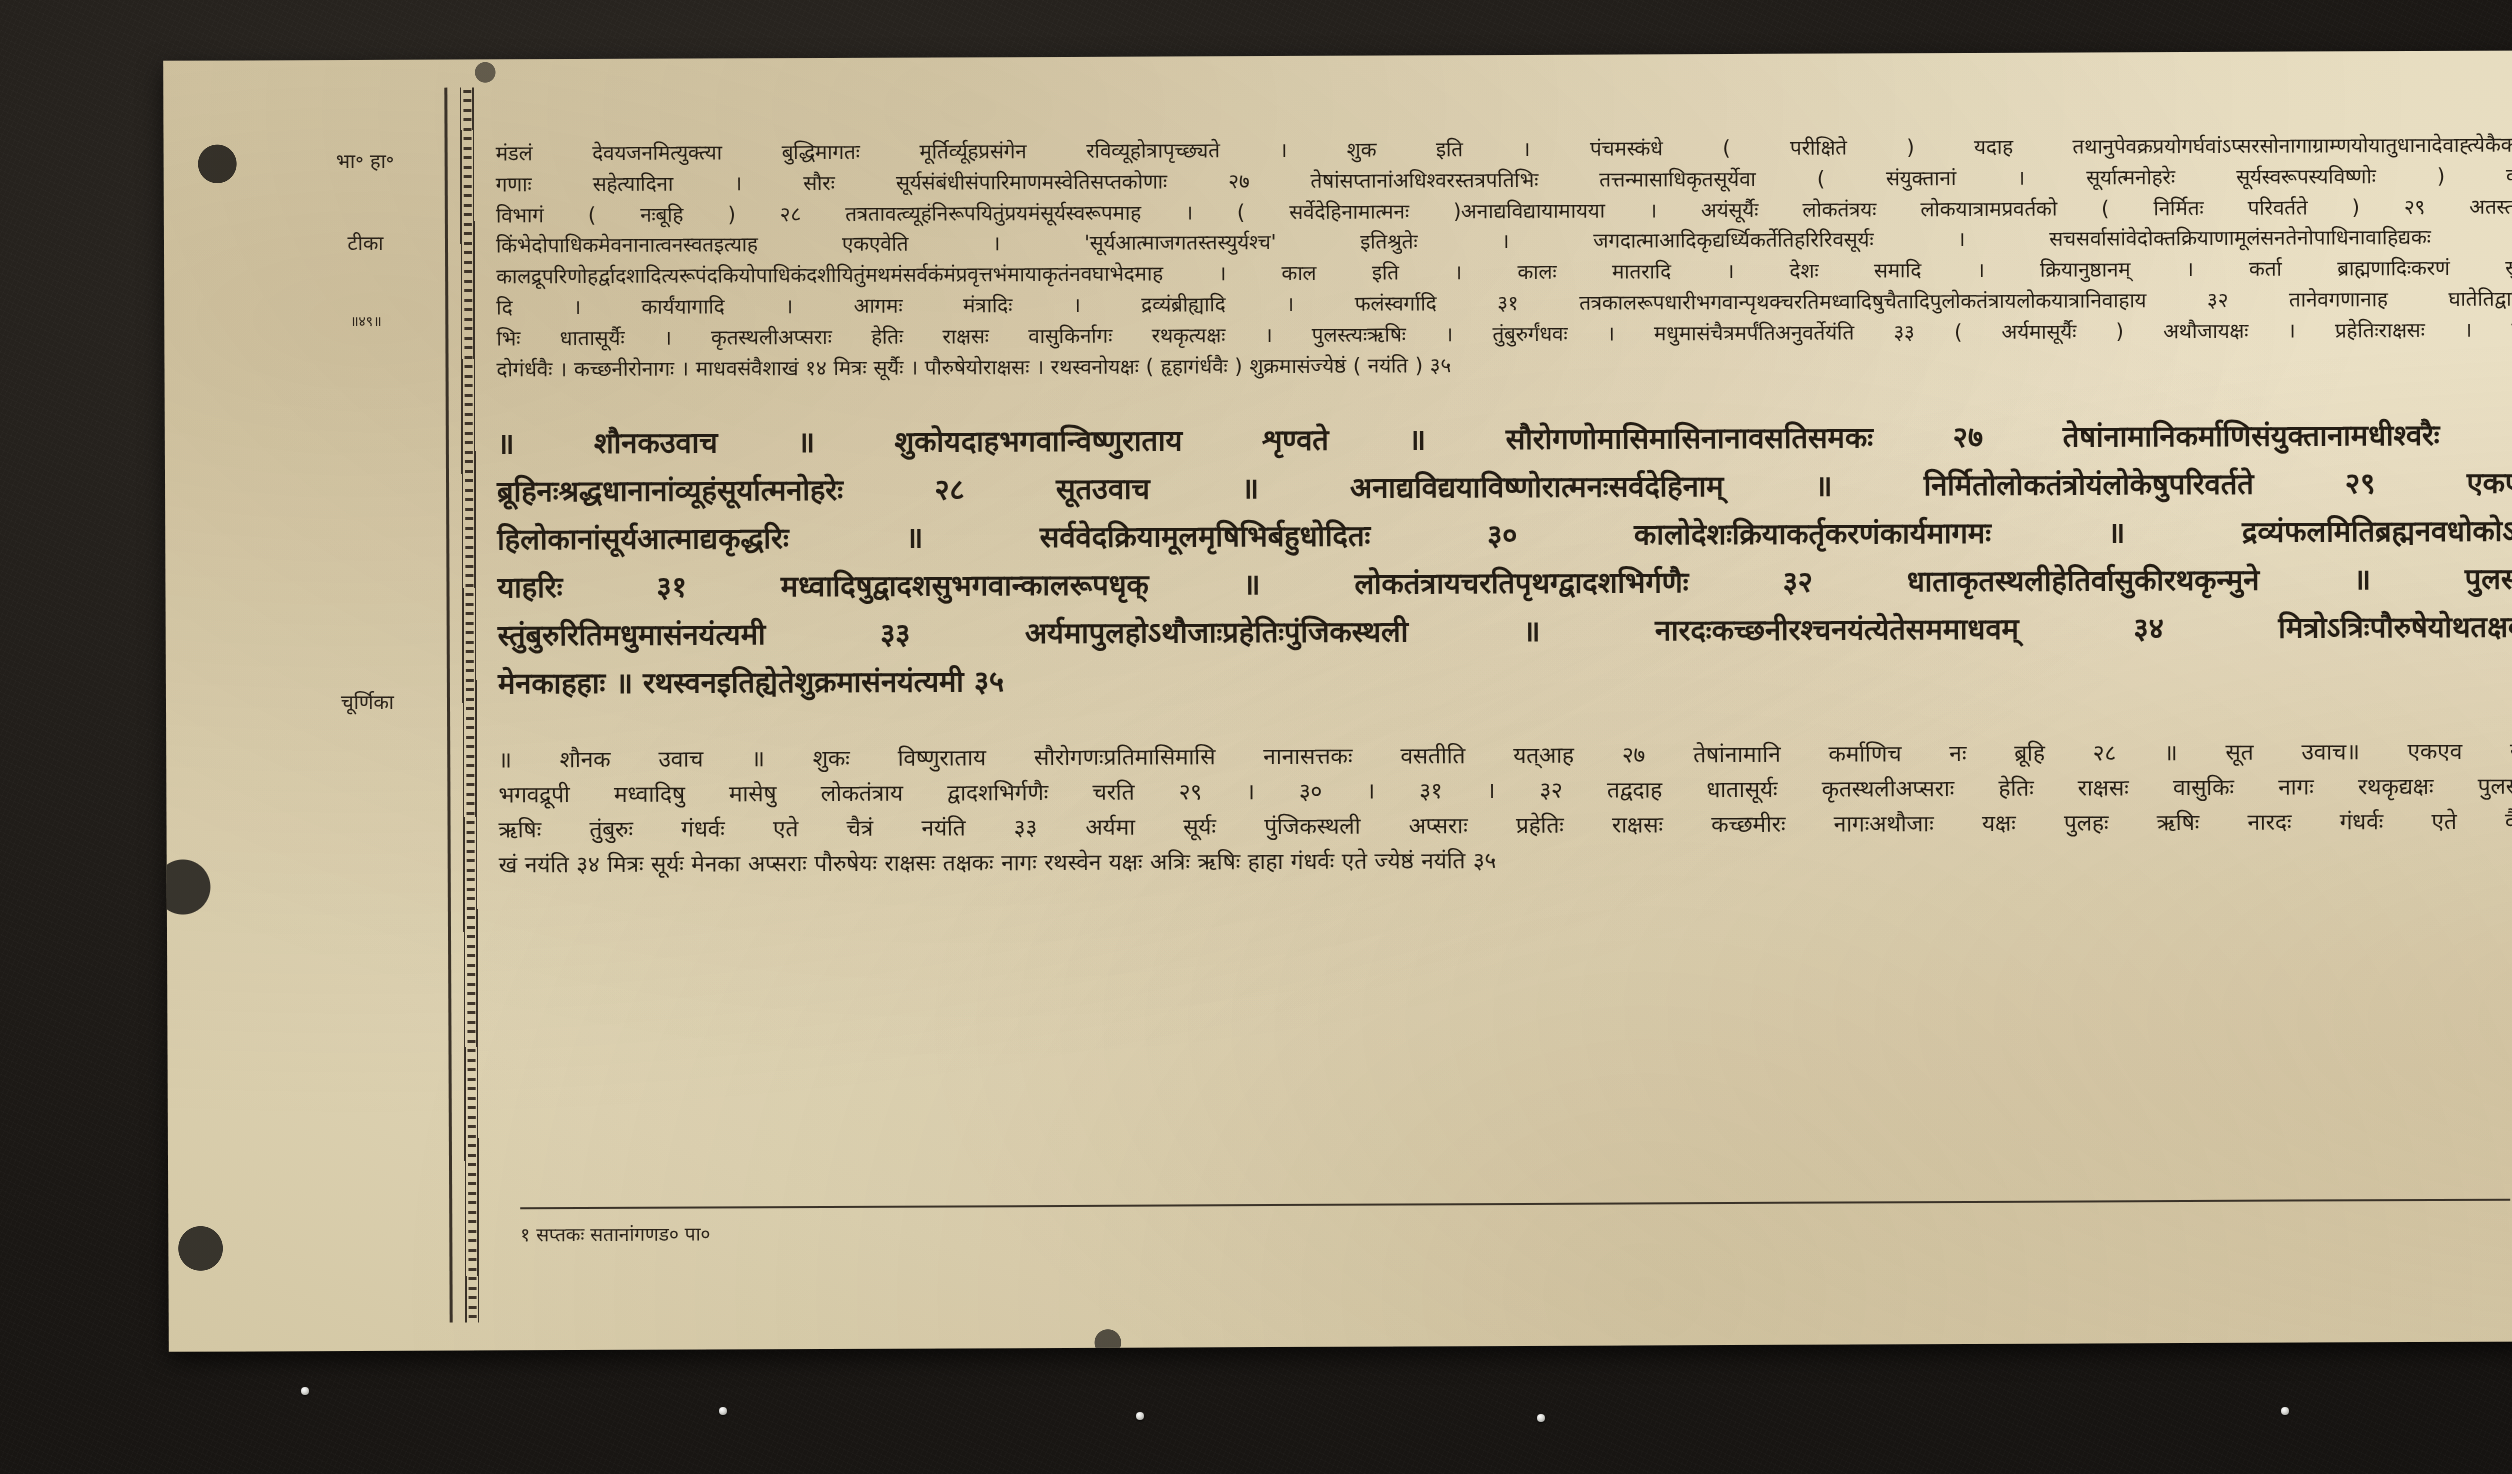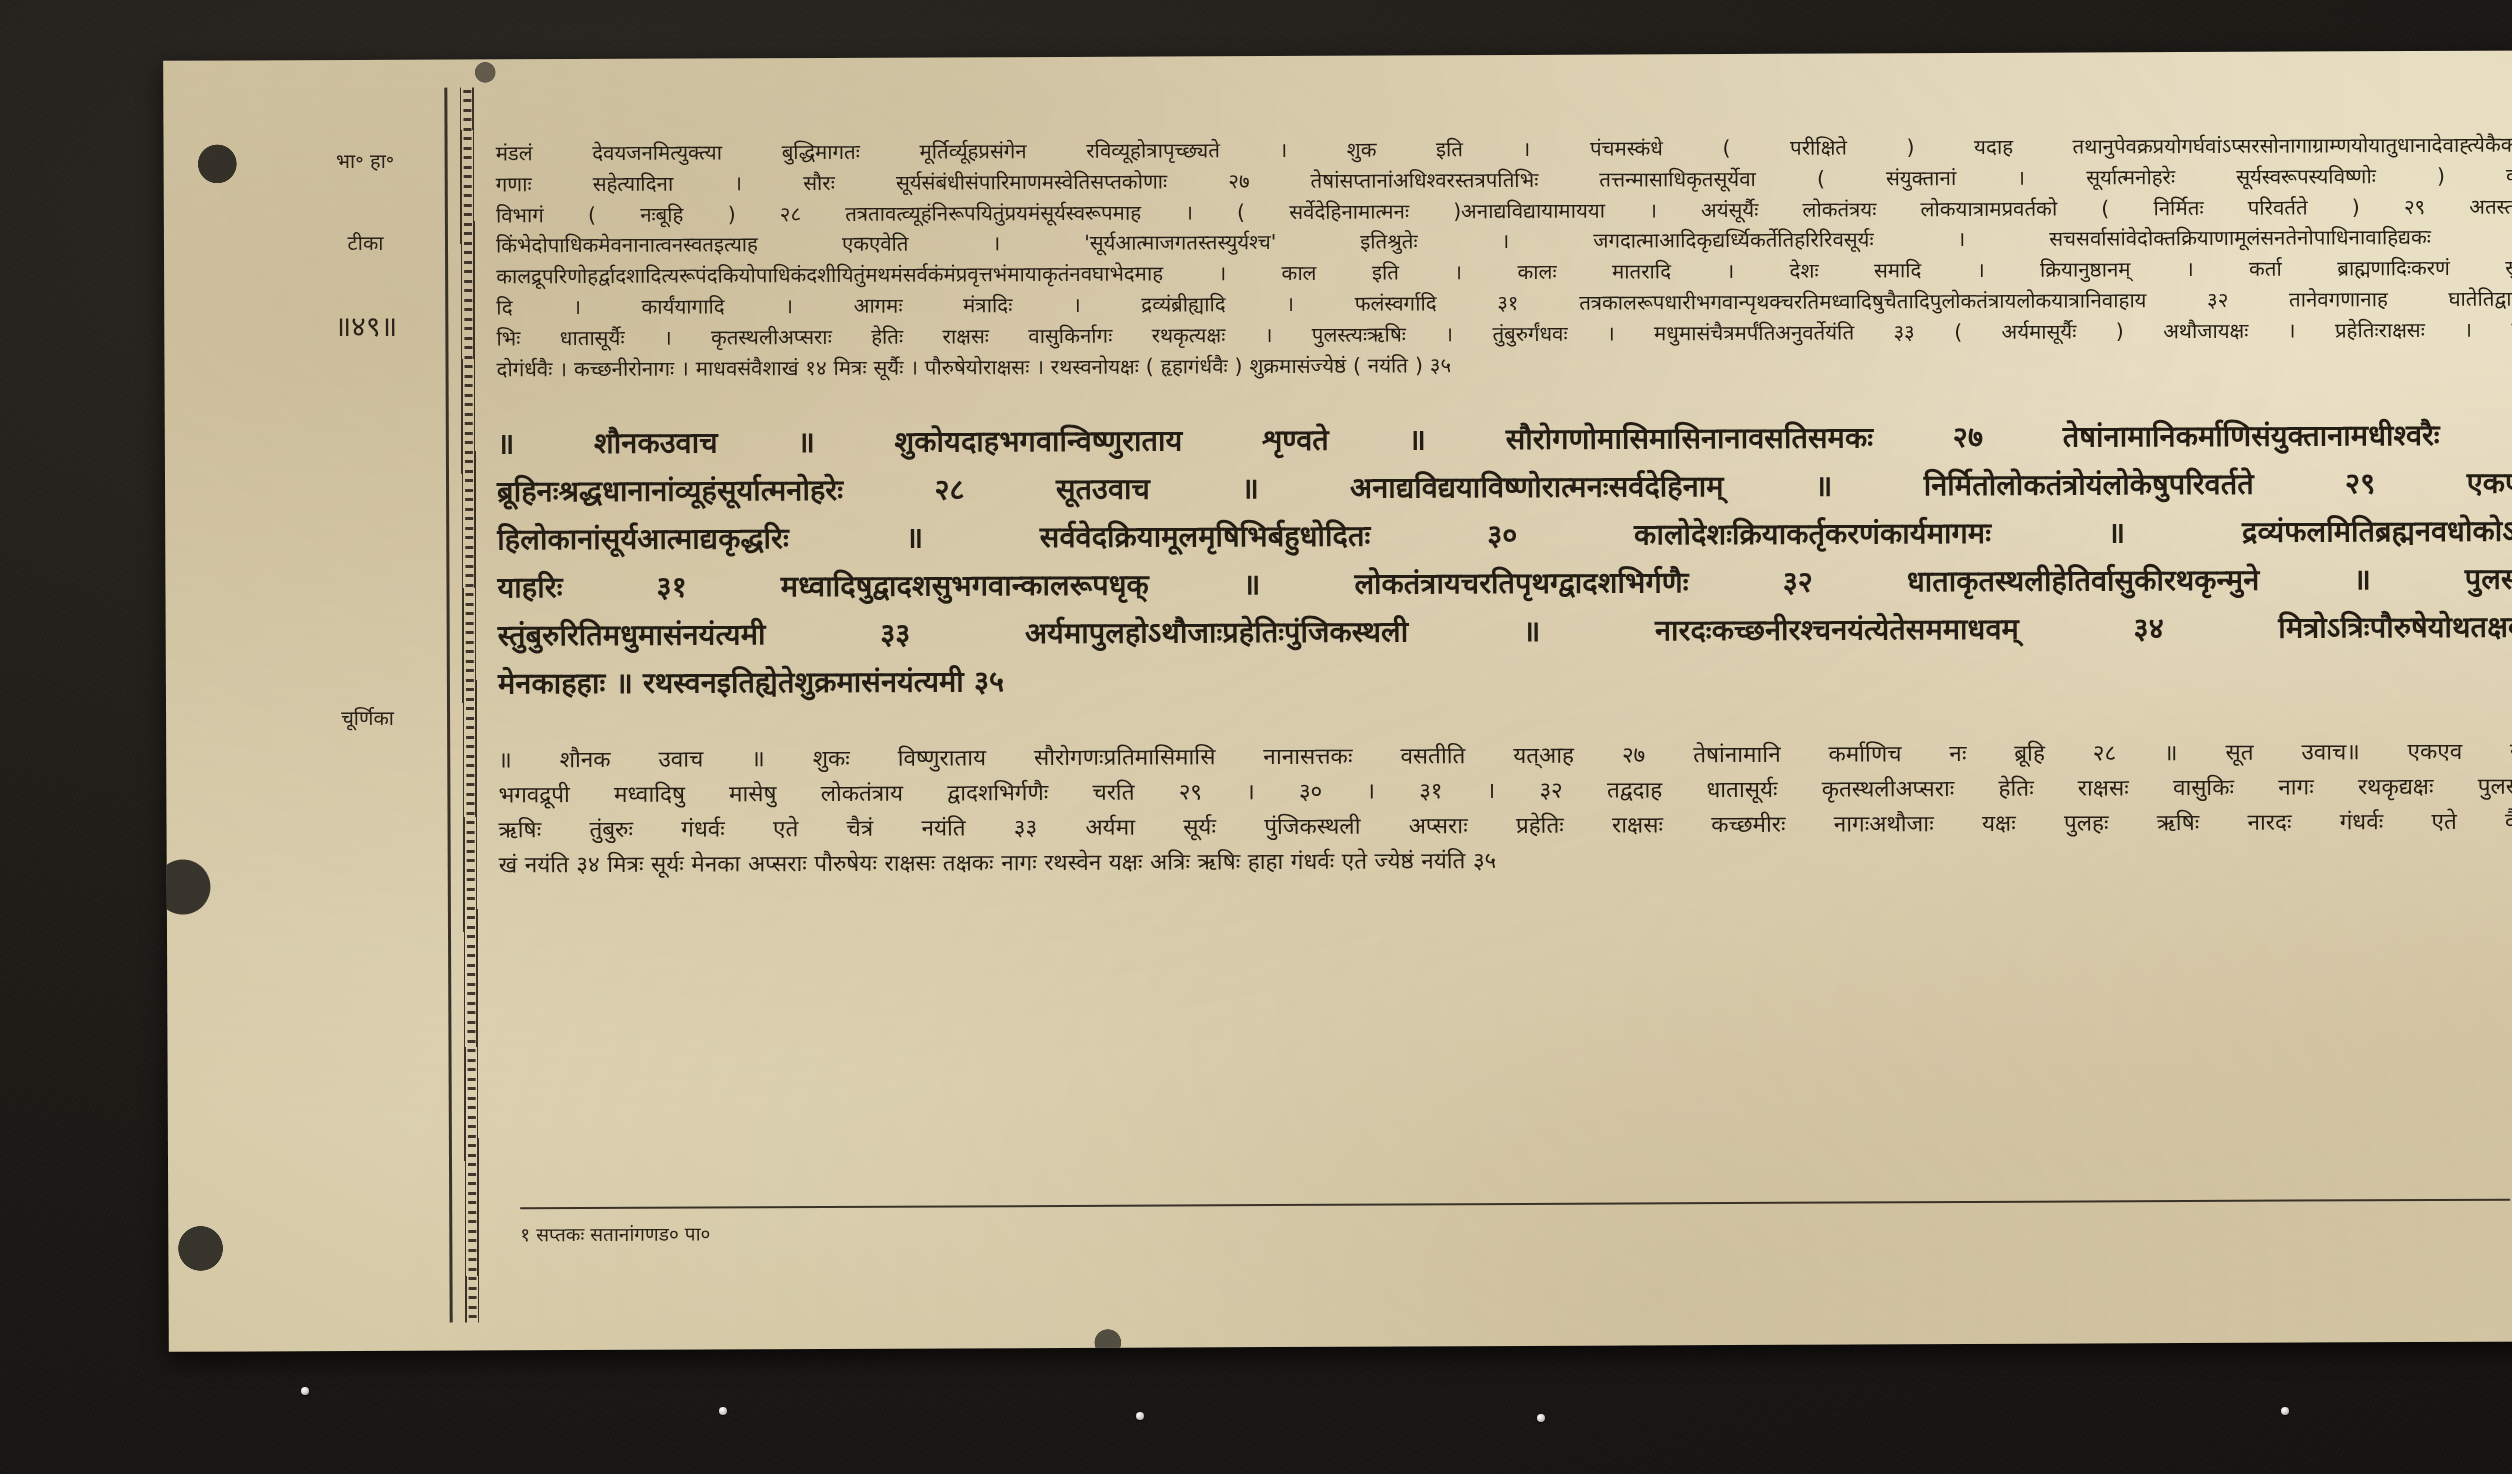--- a/index.html
+++ b/index.html
@@ -188,22 +188,21 @@
     left: 352px;
     top: 1163px;
     width: 1990px;
     color: #2a2219;
     font-size: 19px;
     line-height: 1.3;
   }
 
   
   .folio {
-    font-size: 28px;
-    font-family: Liberation Mono, monospace;
+    font-size: 14px;
   }
 </style>
 </head>
 <body>
 
 <div class="backdrop"></div>
 
 <div class="leaf">
   <div class="stains"></div>
 

